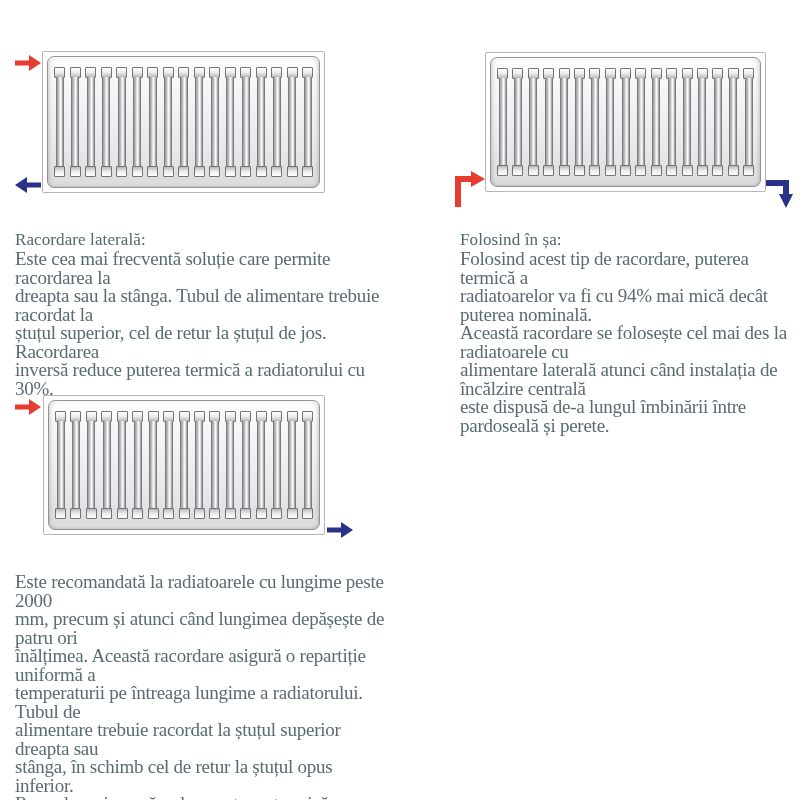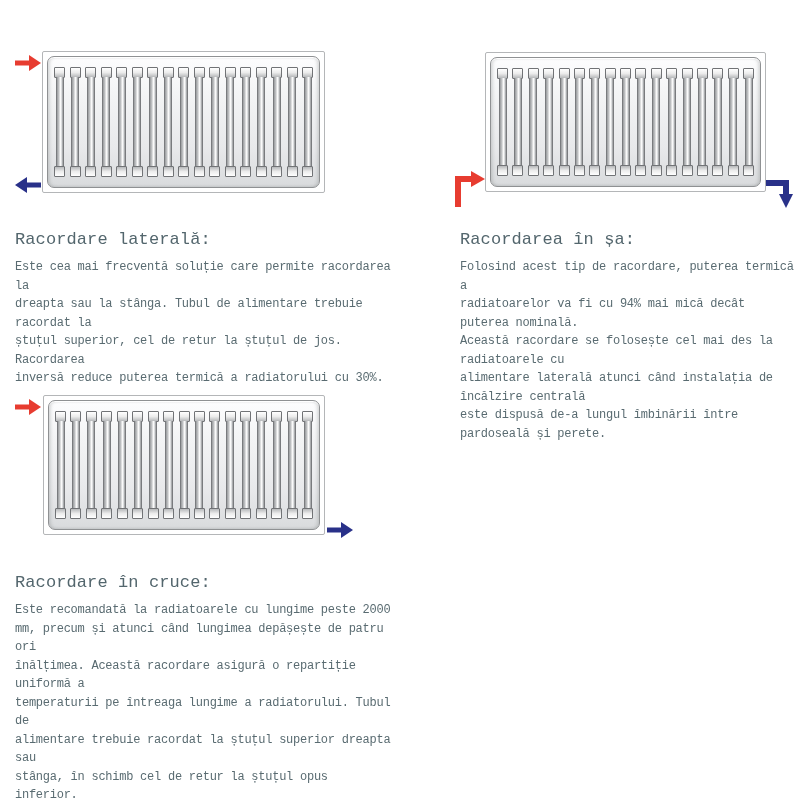--- a/index.html
+++ b/index.html
@@ -1,19 +1,19 @@
 <!DOCTYPE html>
 <html style="--supply-color: #e73c30; --return-color: #293189; --heading-color: #53666d; --text-color: #596b71;"><head>
 <meta charset="utf-8">
 <style>
   * { margin:0; padding:0; box-sizing:border-box; }
   html,body { background:#ffffff; }
   .page {
     position:relative; width:800px; height:800px; background:#ffffff;
-    font-family:Liberation Mono, monospace; overflow:hidden;
+    font-family:Liberation Serif, serif; overflow:hidden;
   }
   
   .rad-outer {
     position:absolute; border:1px solid #b4b6b8; background:#ffffff;
     border-radius:2px; padding:4px;
   }
   .rad-panel {
     width:100%; height:100%; border:1.5px solid #8f9193; border-radius:7px;
     background:linear-gradient(180deg,#fdfdfe 0%,#f3f4f5 30%,#e8e9eb 70%,#d9dbdd 100%);
     box-shadow:inset 0 1px 0 #ffffff, inset 2px 0 3px rgba(120,122,124,.25), inset -2px 0 3px rgba(120,122,124,.25);
@@ -38,21 +38,21 @@
   .arrow svg { display:block; }
   .arrow-supply { color:var(--supply-color,#e73c30); }
   .arrow-return { color:var(--return-color,#293189); }
   .flip-x svg { transform:scaleX(-1); }
   
   .section-text { position:absolute; color:var(--text-color,#596b71); }
   .section-title {
     font-size:17px; font-weight:400; letter-spacing:.1px; color:var(--heading-color,#53666d);
   }
   .section-body {
-    margin-top:9px; font-size:12px; line-height:18.5px; letter-spacing:-0.25px;
+    font-size:19px; line-height:18.5px; letter-spacing:-0.25px;
     white-space:pre-line; color:var(--text-color,#596b71);
   }
 </style>
 </head>
 <body>
 
 <div class="page">
 
   <div class="rad-outer" style="left:42px; top:51px; width:283px; height:142px;">
     <div class="rad-panel">
@@ -262,21 +262,21 @@
       <path d="M19 4 L33 12 L19 20 Z" fill="currentColor"></path>
     </svg>
   </span>
   <span class="arrow arrow-return" style="left:766px; top:178px;">
     <svg width="28" height="30" viewBox="0 0 28 30">
       <path d="M0 5 H20 V17" fill="none" stroke="currentColor" stroke-width="6"></path>
       <path d="M13 16 L27 16 L20 30 Z" fill="currentColor"></path>
     </svg>
   </span>
   <div class="section-text" style="left:460px; top:230px; width:338px;">
-    <h2 class="section-title">Racordarea în șa:</h2>
+    <h2 class="section-title">Folosind în șa:</h2>
     <p class="section-body">Folosind acest tip de racordare, puterea termică a
 radiatoarelor va fi cu 94% mai mică decât puterea nominală.
 Această racordare se folosește cel mai des la radiatoarele cu
 alimentare laterală atunci când instalația de încălzire centrală
 este dispusă de-a lungul îmbinării între pardoseală și perete.</p>
   </div>
 
   <div class="rad-outer" style="left:43px; top:395px; width:282px; height:140px;">
     <div class="rad-panel">
       <div class="rad-slats">
@@ -374,21 +374,20 @@
       <path d="M14 0 L26 8 L14 16 Z" fill="currentColor"></path>
     </svg>
   </span>
   <span class="arrow arrow-return" style="left:327px; top:522px;">
     <svg width="26" height="16" viewBox="0 0 26 16">
       <rect x="0" y="5.5" width="15" height="5" fill="currentColor"></rect>
       <path d="M14 0 L26 8 L14 16 Z" fill="currentColor"></path>
     </svg>
   </span>
   <div class="section-text" style="left:15px; top:573px; width:380px;">
-    <h2 class="section-title">Racordare în cruce:</h2>
     <p class="section-body">Este recomandată la radiatoarele cu lungime peste 2000
 mm, precum și atunci când lungimea depășește de patru ori
 înălțimea. Această racordare asigură o repartiție uniformă a
 temperaturii pe întreaga lungime a radiatorului. Tubul de
 alimentare trebuie racordat la ștuțul superior dreapta sau
 stânga, în schimb cel de retur la ștuțul opus inferior.
 Racordarea inversă reduce puterea termică a radiatorului cu
 peste 30%.</p>
   </div>
 

